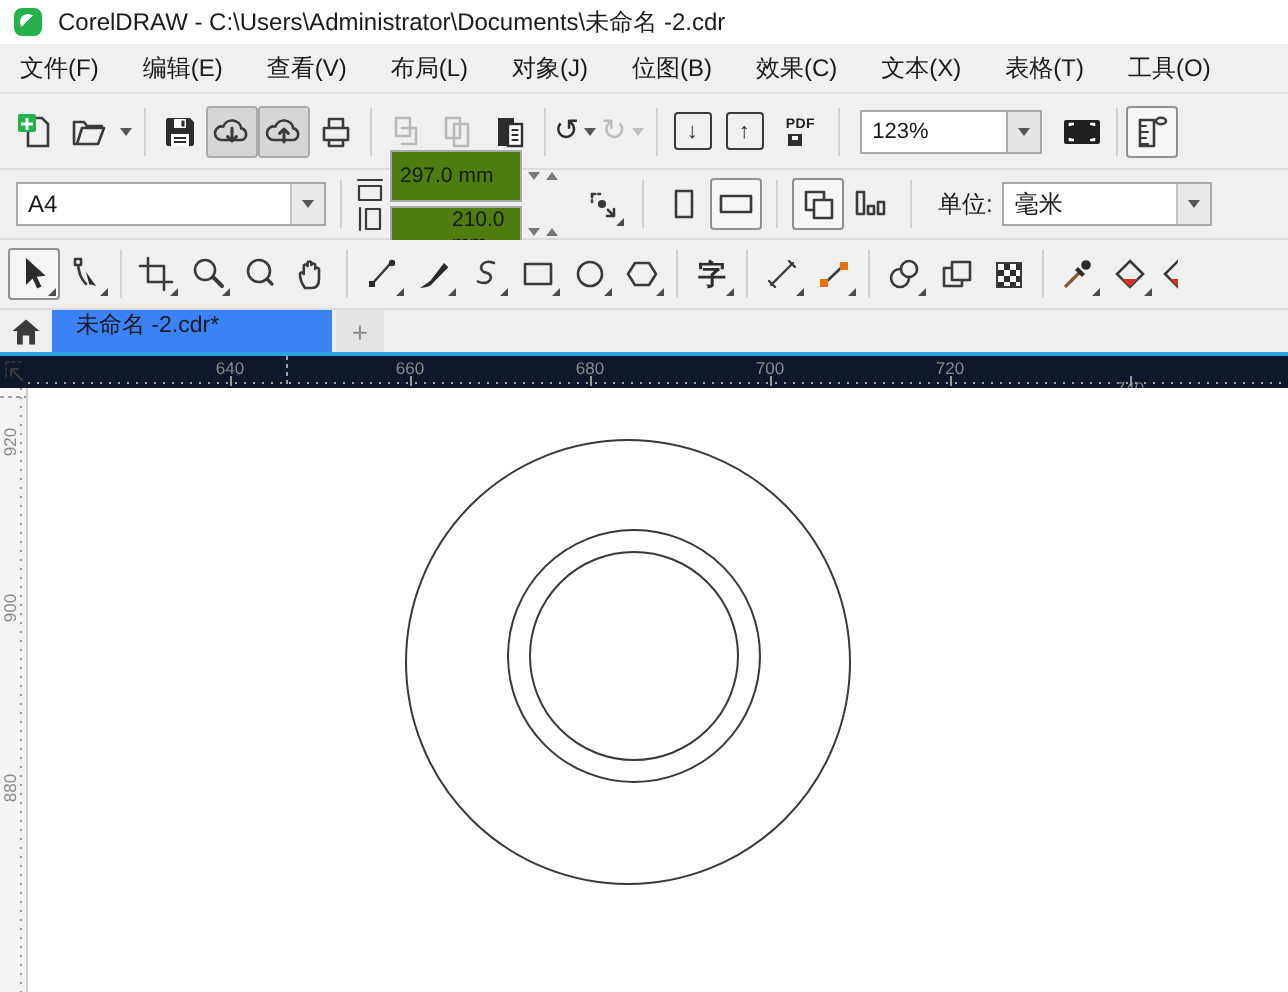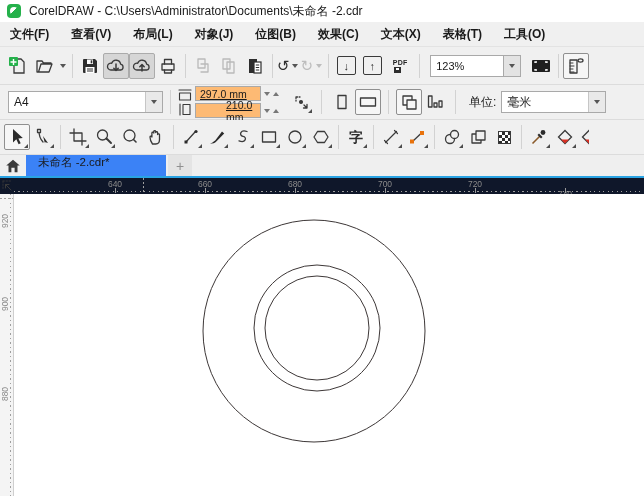--- a/index.html
+++ b/index.html
@@ -9,21 +9,21 @@
   .bar{position:absolute;left:0;right:0;display:flex;align-items:center;box-sizing:border-box;}
 
   
   .titlebar{top:0;height:22px;background:#ffffff;padding-left:7px;font-size:12px;}
   .applogo{width:14px;height:14px;border-radius:4px;background:#25b14b;position:relative;margin-right:8px;flex:0 0 auto;}
   .applogo::after{content:"";position:absolute;left:3px;top:3px;width:8px;height:8px;border-radius:50%;
        background:linear-gradient(135deg,#ffffff 45%,#25b14b 46%);}
 
   
   .menubar{top:22px;height:25px;background:#f0f0f0;border-bottom:1px solid #e3e3e3;font-size:12px;padding-left:2px;}
-  .menu-item{padding:3px 8px;margin-right:6px;white-space:nowrap;font-weight:bold;}
+  .menu-item{padding:3px 8px;margin-right:6px;white-space:nowrap;}
 
   
   .toolbar{top:47px;height:38px;background:#f0f0f0;border-bottom:1px solid #dcdcdc;padding-left:5px;}
   .propbar{top:85px;height:35px;background:#f0f0f0;border-bottom:1px solid #dcdcdc;padding-left:8px;}
   .toolbox{top:120px;height:35px;background:#f0f0f0;border-bottom:1px solid #dcdcdc;padding-left:4px;}
   .btn{width:26px;height:26px;display:flex;align-items:center;justify-content:center;position:relative;
        border:1px solid transparent;border-radius:2px;box-sizing:border-box;flex:0 0 auto;}
   .btn.pressed{background:#d6d6d6;border-color:#ababab;}
   .btn.selected{background:#f6f6f6;border-color:#8f8f8f;}
   .sep{width:1px;height:24px;background:#d2d2d2;margin:0 4px;flex:0 0 auto;}
@@ -37,22 +37,22 @@
   .fly::after{content:"";position:absolute;right:1px;bottom:1px;width:0;height:0;
        border-left:4px solid transparent;border-bottom:4px solid #4c4c4c;}
   svg.s{stroke:#3a3a3a;fill:none;stroke-width:1.3;stroke-linecap:round;stroke-linejoin:round;}
   svg.dis{stroke:#b9b9b9;}
 
   
   .combo{display:flex;align-items:center;height:22px;background:#fff;border:1px solid #a9a9a9;box-sizing:border-box;}
   .combo .val{flex:1;font-size:11px;padding-left:5px;white-space:nowrap;overflow:hidden;}
   .combo .drop{width:16px;height:100%;background:#e9e9e9;border-left:1px solid #c6c6c6;
        display:flex;align-items:center;justify-content:center;}
-  .field{height:15px;background:#fdba74;border:1px solid #a9a9a9;box-sizing:border-box;font-size:10.5px;
-       display:flex;align-items:center;padding-left:4px;text-decoration:underline;}
+  .field{height:26px;background:#4d7c0f;border:1px solid #a9a9a9;box-sizing:border-box;font-size:10.5px;
+       display:flex;align-items:center;padding-left:4px;}
   .spinner{display:flex;align-items:center;gap:3px;padding:0 3px;}
 
   
   .tabbar{top:155px;height:21px;background:#efefef;font-size:11.5px;}
   .home-btn{width:26px;height:21px;display:flex;align-items:center;justify-content:center;}
   .doc-tab{height:21px;background:#3b82f6;display:flex;align-items:flex-start;padding:0 12px;min-width:140px;box-sizing:border-box;}
   .newtab-btn{width:24px;height:21px;display:flex;align-items:center;justify-content:center;background:#e4e4e4;
        margin-left:2px;color:#909090;font-size:14px;}
   .blueline{position:absolute;top:176px;left:0;right:0;height:2px;background:#2aa3e3;}
 
@@ -90,20 +90,21 @@
 
 <div class="app">
 
   <div class="bar titlebar">
     <div class="applogo"></div>
     <span>CorelDRAW - C:\Users\Administrator\Documents\未命名 -2.cdr</span>
   </div>
 
   <div class="bar menubar">
     <span class="menu-item">文件(F)</span>
+    <span class="menu-item">编辑(E)</span>
     <span class="menu-item">查看(V)</span>
     <span class="menu-item">布局(L)</span>
     <span class="menu-item">对象(J)</span>
     <span class="menu-item">位图(B)</span>
     <span class="menu-item">效果(C)</span>
     <span class="menu-item">文本(X)</span>
     <span class="menu-item">表格(T)</span>
     <span class="menu-item">工具(O)</span>
   </div>
 

